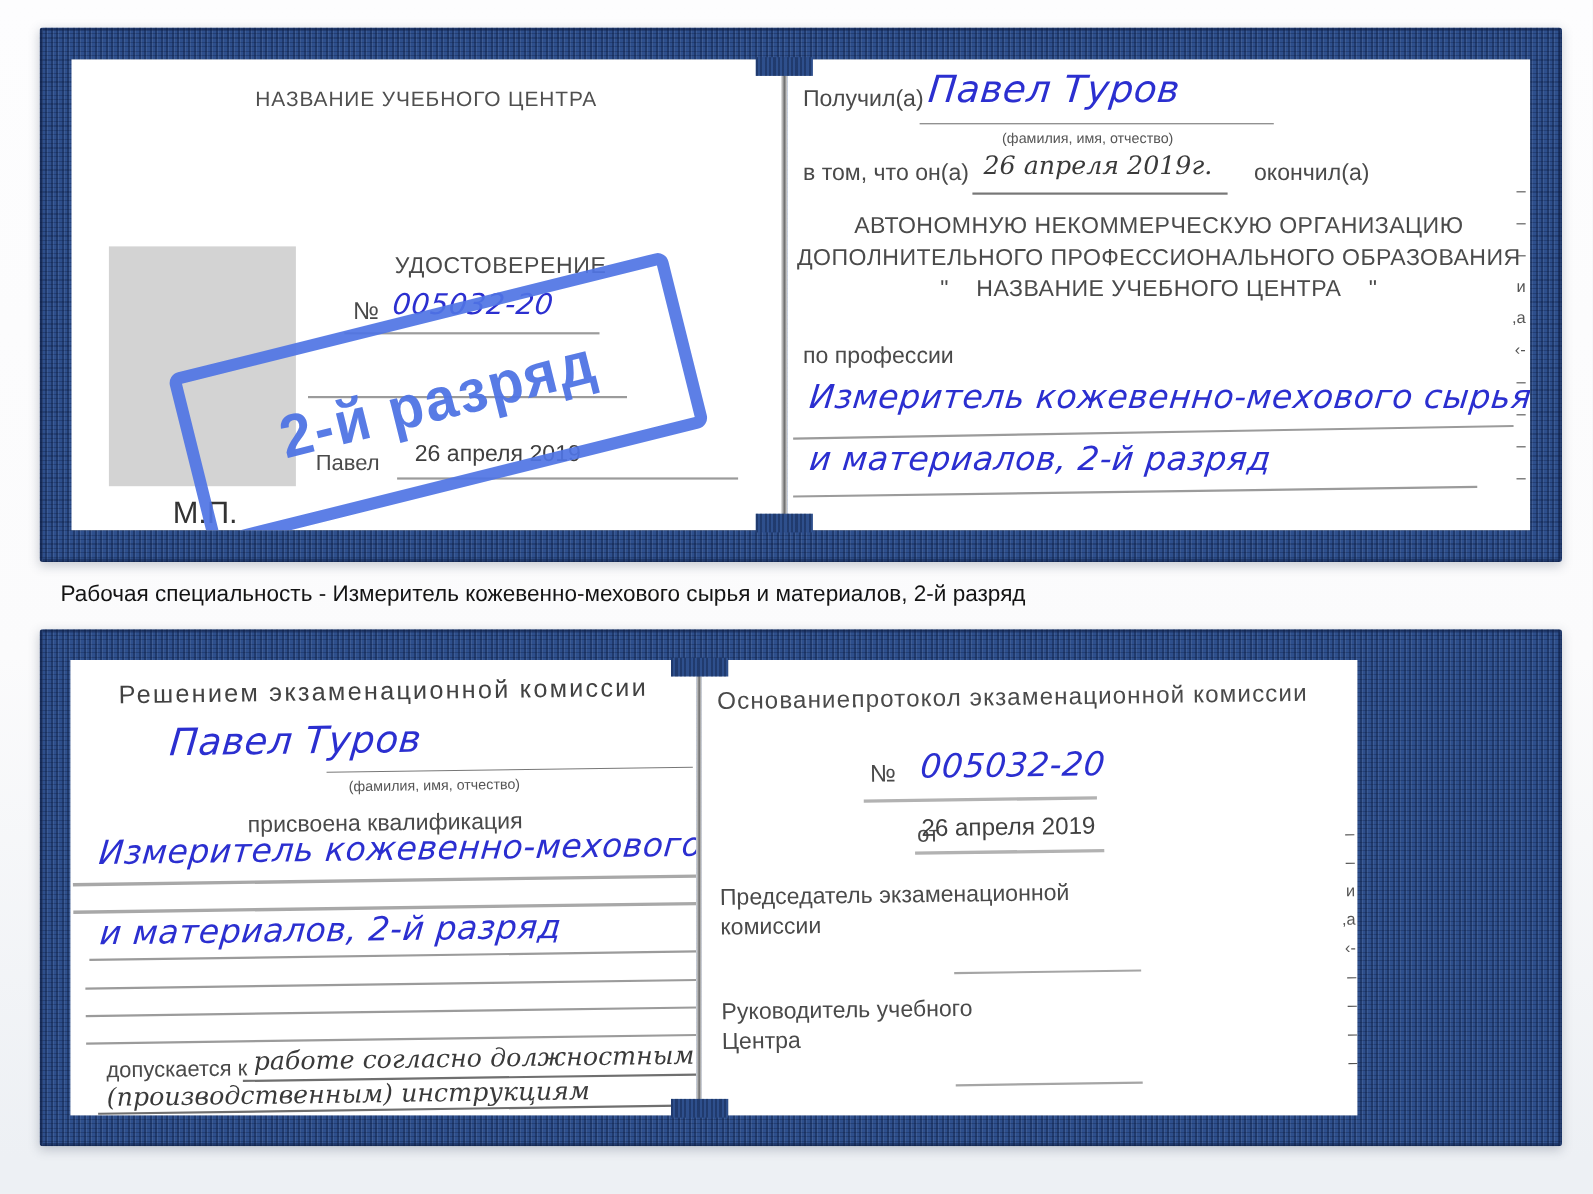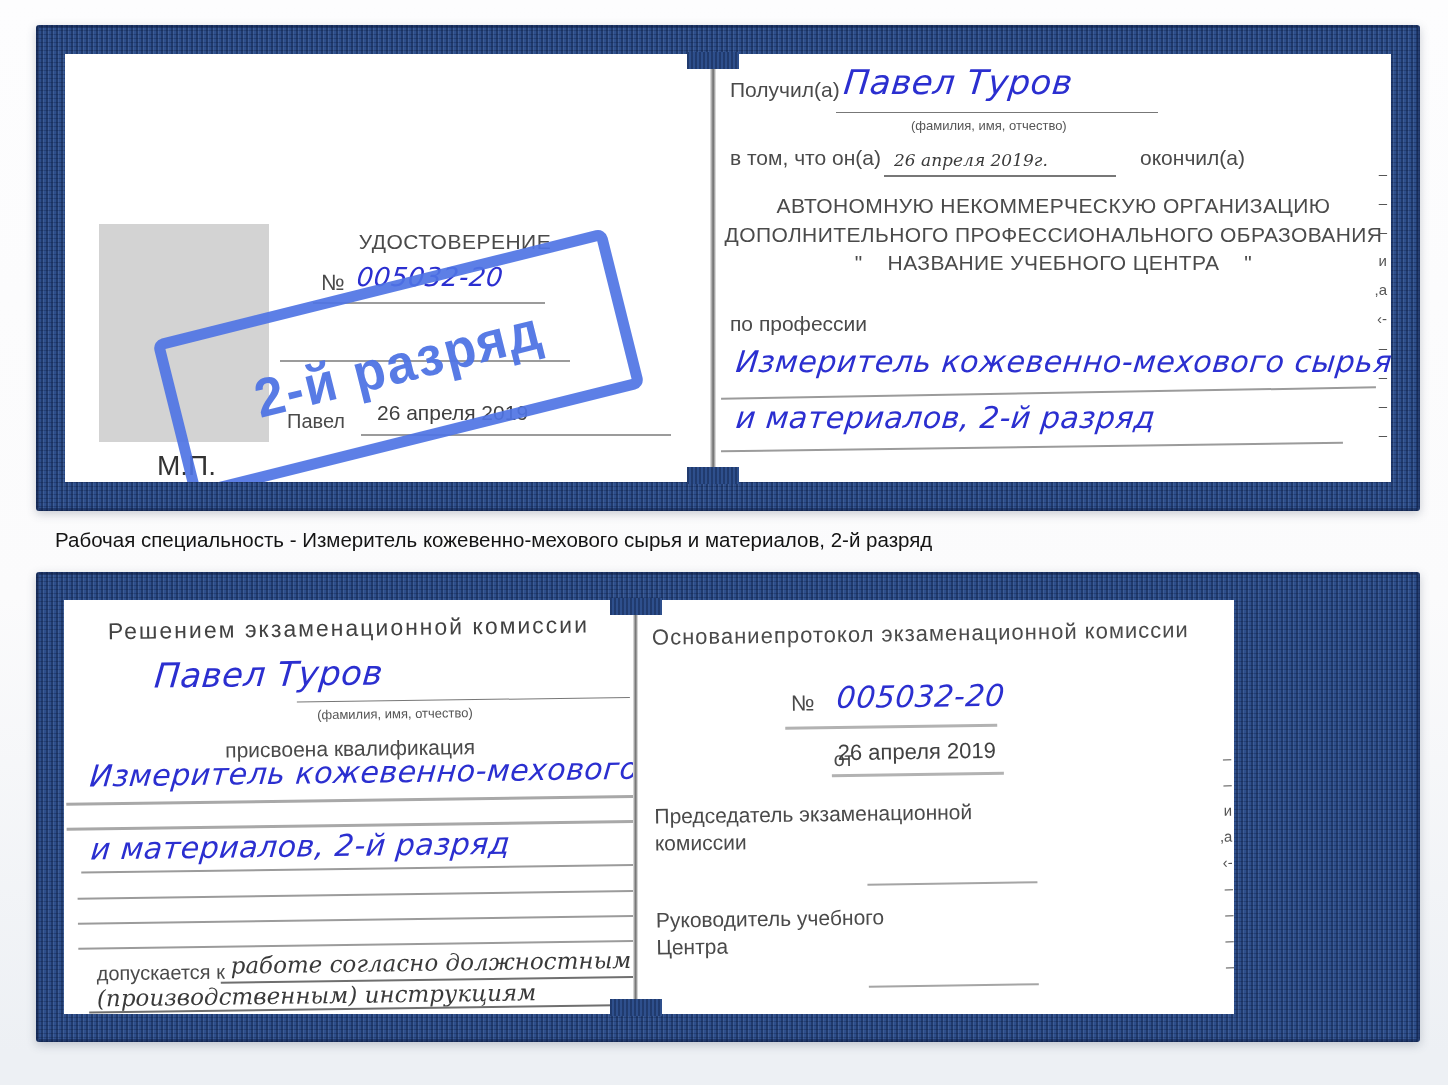--- a/index.html
+++ b/index.html
@@ -49,20 +49,21 @@
 </head>
 <body>
 
 <div class="stage">
 
   <section class="panel" style="top:25px;height:486px;">
     <div class="pages" style="left:29px;top:29px;width:1326px;height:428px;">
 
       <div class="page" style="width:645px;height:428px;">
         <div class="content">
+          <div class="pl center" style="top:26px;font-size:19px;letter-spacing:.8px;color:#4f4f4f;">НАЗВАНИЕ УЧЕБНОГО ЦЕНТРА</div>
 
           <div class="photo" style="left:34px;top:170px;width:170px;height:218px;"></div>
 
           <div class="pl" style="left:230px;top:176px;width:320px;text-align:center;font-size:21px;letter-spacing:.5px;">УДОСТОВЕРЕНИЕ</div>
 
           <div class="pl" style="left:256px;top:216px;font-size:22px;">№</div>
           <div class="hand" style="left:292px;top:208px;font-size:26px;">005032-20</div>
           <div class="rule" style="left:248px;top:248px;width:232px;"></div>
 
           <div class="rule" style="left:215px;top:306px;width:290px;"></div>
@@ -85,21 +86,21 @@
       </div>
 
       <div class="page" style="width:675px;height:428px;">
         <div class="content">
           <div class="pl" style="left:14px;top:24px;font-size:21px;">Получил(а)</div>
           <div class="hand" style="left:128px;top:8px;font-size:34px;">Павел Туров</div>
           <div class="rule" style="left:120px;top:58px;width:322px;height:1px;background:#777;"></div>
           <div class="pl" style="left:195px;top:64px;font-size:13px;color:#555;">(фамилия, имя, отчество)</div>
 
           <div class="pl" style="left:14px;top:92px;font-size:21px;text-align:right;">в том, что он(а)</div>
-          <div class="serifink" style="left:178px;top:96px;font-size:17px;">26 апреля 2019г.</div>
+          <div class="serifink" style="left:178px;top:84px;font-size:23px;">26 апреля 2019г.</div>
           <div class="rule" style="left:168px;top:121px;width:232px;background:#777;"></div>
           <div class="pl" style="left:424px;top:92px;font-size:21px;">окончил(а)</div>
 
           <div class="pl center" style="top:169px;font-size:21px;letter-spacing:.4px;">ДОПОЛНИТЕЛЬНОГО ПРОФЕССИОНАЛЬНОГО ОБРАЗОВАНИЯ</div>
           <div class="pl center" style="top:140px;font-size:21px;letter-spacing:.4px;">АВТОНОМНУЮ НЕКОММЕРЧЕСКУЮ ОРГАНИЗАЦИЮ</div>
           <div class="pl center" style="top:197px;font-size:21px;letter-spacing:.4px;white-space:pre;">"    НАЗВАНИЕ УЧЕБНОГО ЦЕНТРА    "</div>
 
           <div class="pl" style="left:14px;top:258px;font-size:21px;">по профессии</div>
 
           <div class="hand" style="left:20px;top:290px;font-size:30px;">Измеритель кожевенно-мехового сырья</div>

